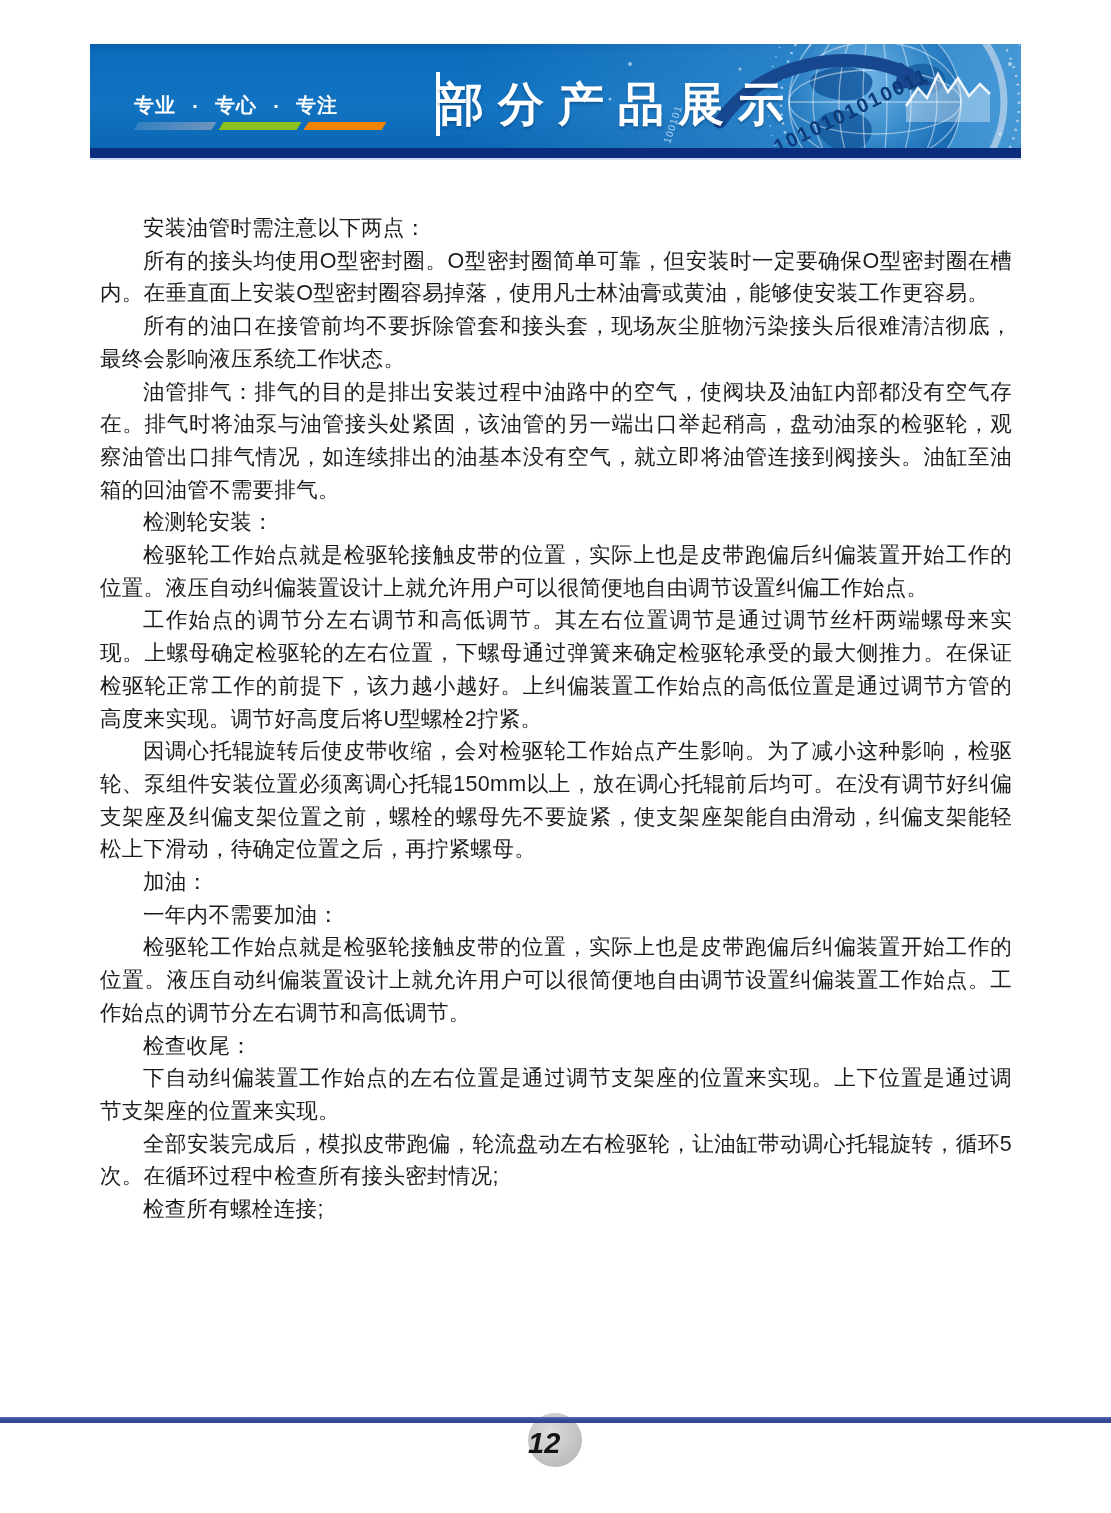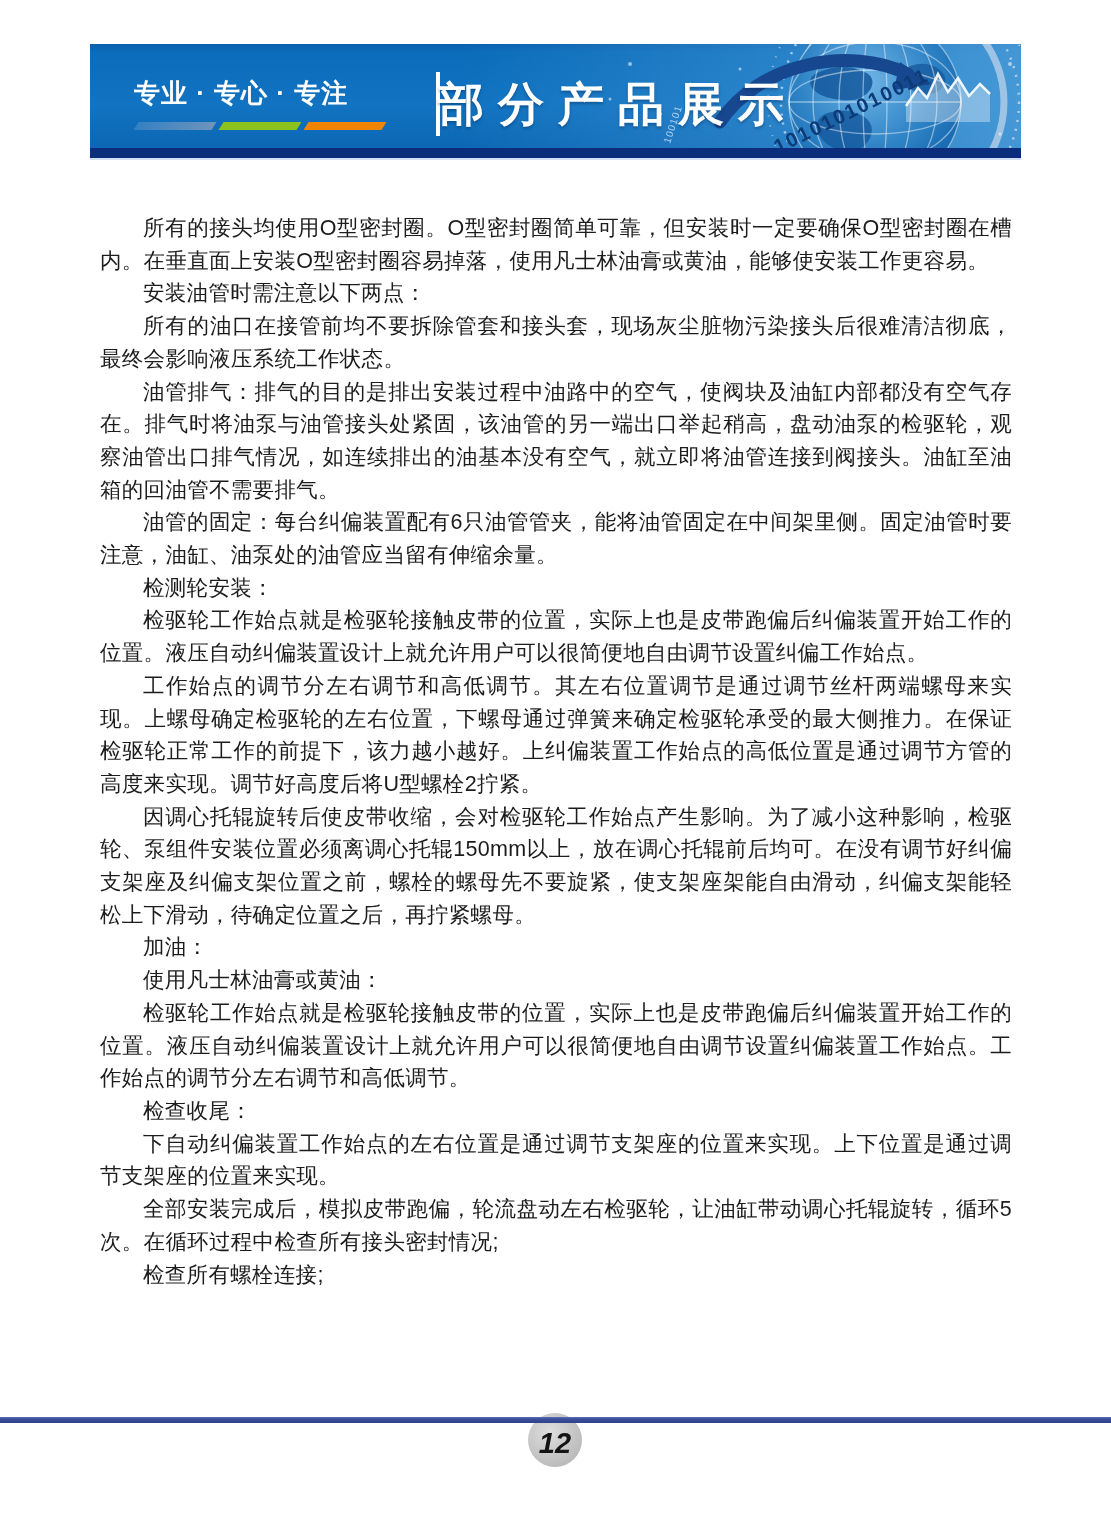--- a/index.html
+++ b/index.html
@@ -29,23 +29,24 @@
   .banner-strip-dark{
     position:absolute;left:0;bottom:2px;width:100%;height:10px;
     background:#0c2d7b;
   }
   .banner-strip-light{
     position:absolute;left:0;bottom:0;width:100%;height:2px;
     background:#cfe0f2;
   }
 
   .slogan{
-    position:absolute;left:44px;top:32px;
-    color:#ffffff;font-size:26px;font-weight:600;letter-spacing:1px;
+    position:absolute;left:44px;top:48px;
+    color:#ffffff;font-size:20px;font-weight:600;letter-spacing:1px;
     white-space:nowrap;
+    font-family:Liberation Mono, monospace;
   }
   .slogan-bars{
     position:absolute;left:46px;top:78px;width:270px;height:9px;
   }
   .slogan-bars span{
     display:inline-block;width:78px;height:8px;margin-right:7px;
     transform:skewX(-32deg);vertical-align:top;
   }
   .bar-blue{background:linear-gradient(90deg,rgba(160,186,214,.25),#6f94bd);}
   .bar-green{background:#8cc21e;}
@@ -78,21 +79,21 @@
   .footer-rule{
     position:absolute;left:0;top:1417px;width:1111px;height:6px;
     background:linear-gradient(180deg,#5a6cb0 0,#3a4d99 40%,#31428b 100%);
     z-index:2;
   }
   .page-number-badge{
     position:absolute;left:528px;top:1413px;width:54px;height:54px;
     border-radius:50%;
     background:radial-gradient(circle at 40% 35%,#dedede 0,#c2c2c2 60%,#aeaeae 100%);
     z-index:1;
-    display:flex;align-items:center;justify-content:center;
+    display:flex;align-items:center;
   }
   .page-number-badge .num{
     font-size:29px;font-style:italic;font-weight:600;color:#141414;
     transform:translateY(3px);
   }
 </style>
 </head>
 <body>
 
 <div class="page">
@@ -161,31 +162,30 @@
         <span class="bar-blue"></span><span class="bar-green"></span><span class="bar-orange"></span>
       </div>
       <div class="divider"></div>
       <div class="banner-title">部分产品展示</div>
     </div>
     <div class="banner-strip-dark"></div>
     <div class="banner-strip-light"></div>
   </div>
 
   <div class="body-text">
+      <p class="para">安装油管时需注意以下两点：</p>
       <p class="para">所有的接头均使用O型密封圈。O型密封圈简单可靠，但安装时一定要确保O型密封圈在槽内。在垂直面上安装O型密封圈容易掉落，使用凡士林油膏或黄油，能够使安装工作更容易。</p>
-      <p class="para">安装油管时需注意以下两点：</p>
       <p class="para">所有的油口在接管前均不要拆除管套和接头套，现场灰尘脏物污染接头后很难清洁彻底，最终会影响液压系统工作状态。</p>
       <p class="para">油管排气：排气的目的是排出安装过程中油路中的空气，使阀块及油缸内部都没有空气存在。排气时将油泵与油管接头处紧固，该油管的另一端出口举起稍高，盘动油泵的检驱轮，观察油管出口排气情况，如连续排出的油基本没有空气，就立即将油管连接到阀接头。油缸至油箱的回油管不需要排气。</p>
-      <p class="para">油管的固定：每台纠偏装置配有6只油管管夹，能将油管固定在中间架里侧。固定油管时要注意，油缸、油泵处的油管应当留有伸缩余量。</p>
       <p class="para">检测轮安装：</p>
       <p class="para">检驱轮工作始点就是检驱轮接触皮带的位置，实际上也是皮带跑偏后纠偏装置开始工作的位置。液压自动纠偏装置设计上就允许用户可以很简便地自由调节设置纠偏工作始点。</p>
       <p class="para">工作始点的调节分左右调节和高低调节。其左右位置调节是通过调节丝杆两端螺母来实现。上螺母确定检驱轮的左右位置，下螺母通过弹簧来确定检驱轮承受的最大侧推力。在保证检驱轮正常工作的前提下，该力越小越好。上纠偏装置工作始点的高低位置是通过调节方管的高度来实现。调节好高度后将U型螺栓2拧紧。</p>
       <p class="para">因调心托辊旋转后使皮带收缩，会对检驱轮工作始点产生影响。为了减小这种影响，检驱轮、泵组件安装位置必须离调心托辊150mm以上，放在调心托辊前后均可。在没有调节好纠偏支架座及纠偏支架位置之前，螺栓的螺母先不要旋紧，使支架座架能自由滑动，纠偏支架能轻松上下滑动，待确定位置之后，再拧紧螺母。</p>
       <p class="para">加油：</p>
-      <p class="para">使用凡士林油膏或黄油：</p>
+      <p class="para">一年内不需要加油：</p>
       <p class="para">检驱轮工作始点就是检驱轮接触皮带的位置，实际上也是皮带跑偏后纠偏装置开始工作的位置。液压自动纠偏装置设计上就允许用户可以很简便地自由调节设置纠偏装置工作始点。工作始点的调节分左右调节和高低调节。</p>
       <p class="para">检查收尾：</p>
       <p class="para">下自动纠偏装置工作始点的左右位置是通过调节支架座的位置来实现。上下位置是通过调节支架座的位置来实现。</p>
       <p class="para">全部安装完成后，模拟皮带跑偏，轮流盘动左右检驱轮，让油缸带动调心托辊旋转，循环5次。在循环过程中检查所有接头密封情况;</p>
       <p class="para">检查所有螺栓连接;</p>
     </div>
 
   <div class="page-number-badge">
     <span class="num">12</span>
   </div>

